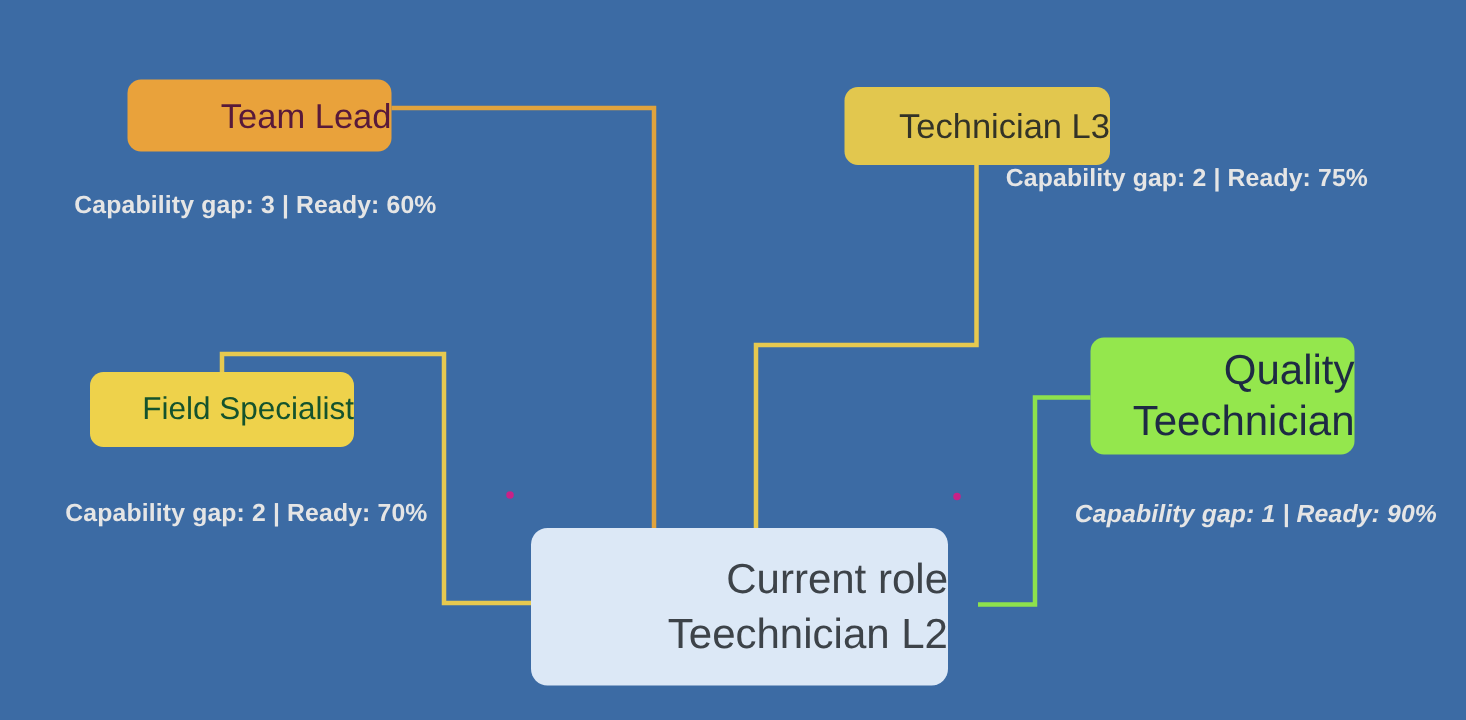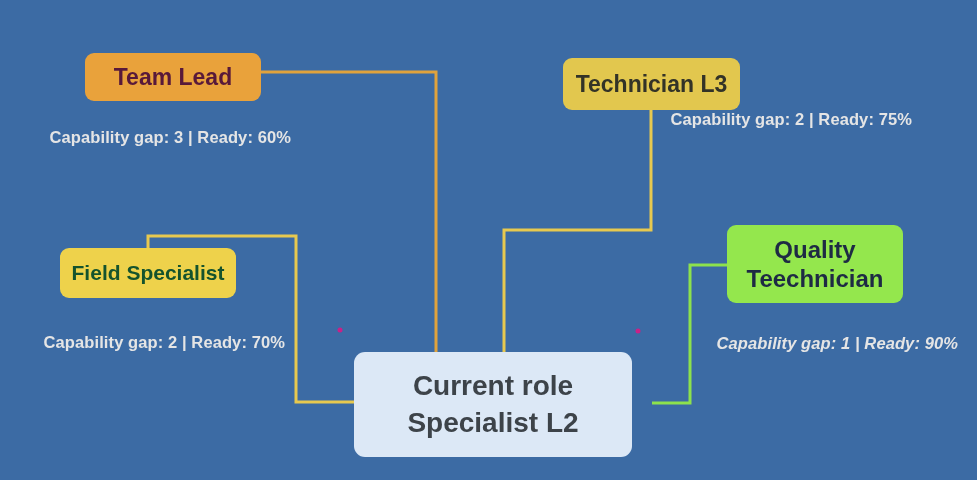--- a/index.html
+++ b/index.html
@@ -18,42 +18,42 @@
     position: absolute;
     left: 0; top: 0;
     width: 977px; height: 480px;
     z-index: 1;
   }
   .node {
     position: absolute;
     z-index: 2;
     display: flex;
     flex-direction: column;
-    align-items: center;
+    align-items: flex-end;
     justify-content: center;
     text-align: center;
     border-radius: 9px;
-    font-weight: 700;
+    font-weight: 400;
     line-height: 1.22;
   }
   .node-team-lead {
     left: 85px; top: 53px; width: 176px; height: 48px;
     background: #e9a23b; color: #58193a; font-size: 23px;
   }
   .node-technician-l3 {
     left: 563px; top: 58px; width: 177px; height: 52px;
     background: #e2c74e; color: #333327; font-size: 23px;
   }
   .node-field-specialist {
     left: 60px; top: 248px; width: 176px; height: 50px;
     background: #eed24b; color: #14532d; font-size: 21px;
   }
   .node-quality {
     left: 727px; top: 225px; width: 176px; height: 78px;
-    background: #94e74d; color: #1e2a44; font-size: 24px;
+    background: #94e74d; color: #1e2a44; font-size: 28px;
   }
   .node-current {
     left: 354px; top: 352px; width: 278px; height: 105px;
     background: #dce8f6; color: #3d4349; font-size: 28px;
     border-radius: 11px; line-height: 1.3;
   }
   .stats {
     position: absolute;
     z-index: 2;
     width: 260px;
@@ -99,16 +99,16 @@
   <div class="stats stats-field-specialist">Capability gap: 2 | Ready: 70%</div>
 
   <div class="node node-quality">
     <span>Quality</span>
     <span>Teechnician</span>
   </div>
   <div class="stats stats-quality">Capability gap: 1 | Ready: 90%</div>
 
   <div class="node node-current">
     <div>Current role</div>
-    <div>Specialist L2</div>
+    <div>Teechnician L2</div>
   </div>
 
 </div>
 
 </body></html>

